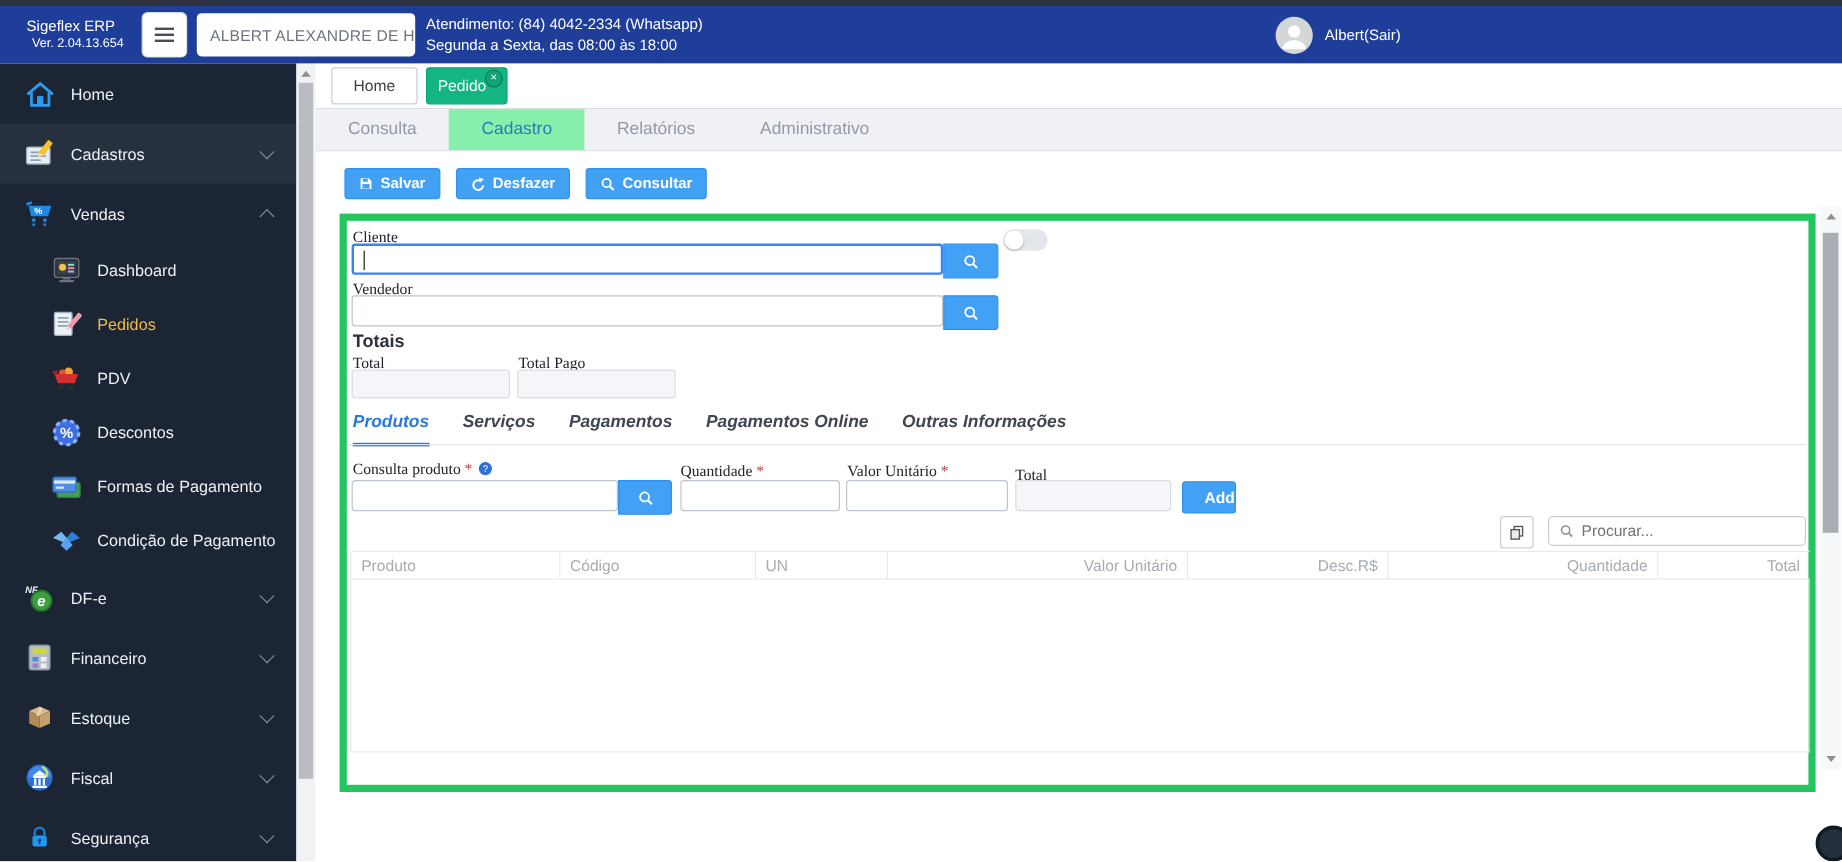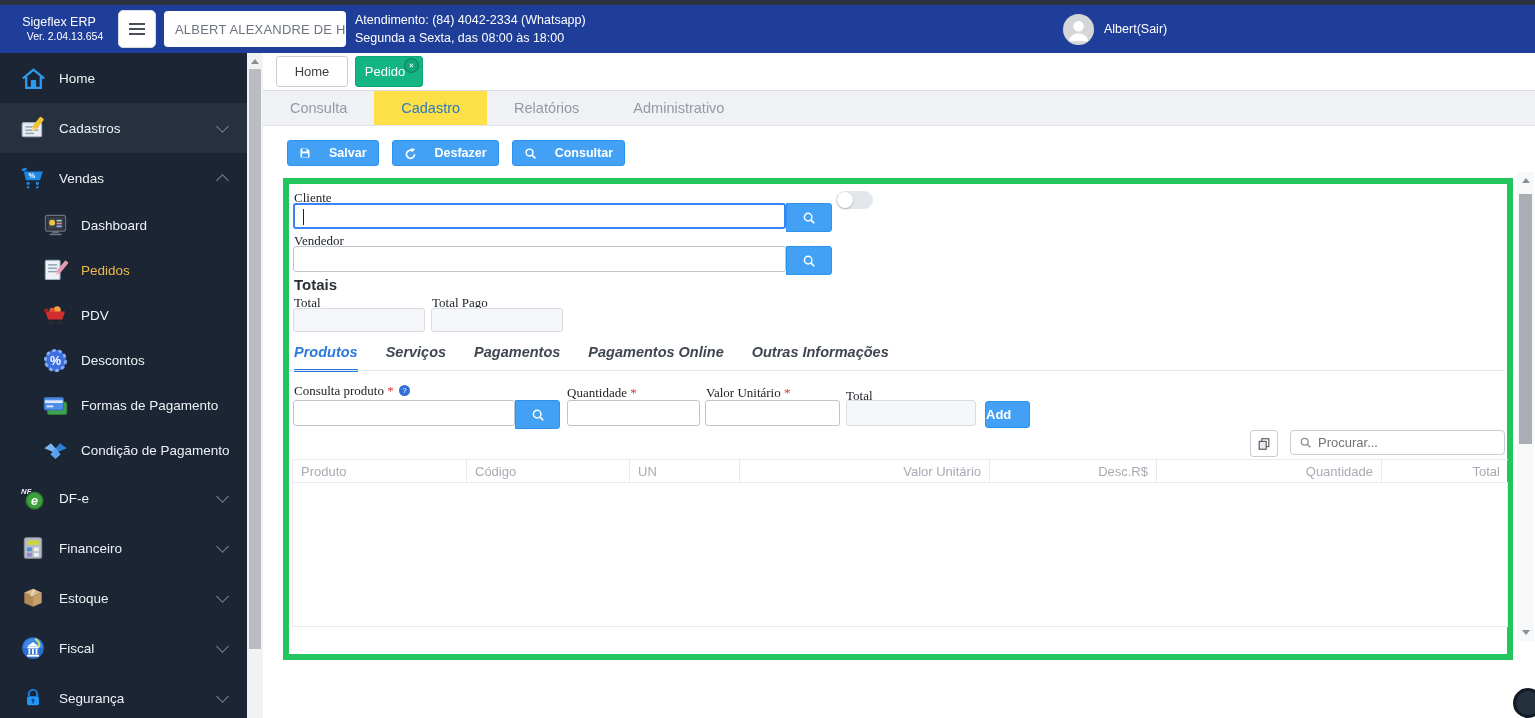--- a/index.html
+++ b/index.html
@@ -47,23 +47,23 @@
   
   .content{position:absolute;left:263px;top:53px;width:1272px;height:665px;background:#fff;}
   .wintabs{height:38px;border-bottom:1px solid #d9dde1;display:flex;align-items:center;padding-left:13px;box-sizing:border-box;}
   .wtab{height:29px;border-radius:3px;display:flex;align-items:center;justify-content:center;font-size:13px;cursor:pointer;}
   .wtab.plain{width:70px;background:#fff;border:1px solid #c9cdd2;color:#3a3f45;}
   .wtab.green{position:relative;width:66px;margin-left:7px;background:#13b583;color:#fff;border:1px solid #0fa476;}
   .close-badge{position:absolute;top:1px;right:3px;width:13px;height:13px;border-radius:50%;
                background:#10a477;border:1.5px solid #0a7c59;color:#fff;font-size:7px;line-height:13px;text-align:center;cursor:pointer;}
   .modtabs{height:34px;background:#eff1f5;border-bottom:1px solid #e2e5e9;display:flex;}
   .mtab{height:34px;display:flex;align-items:center;padding:0 27px;font-size:14.5px;color:#929aa5;cursor:pointer;}
-  .mtab.active{background:#fde047;color:#2e78c2;}
+  .mtab.active{background:#86efac;color:#2e78c2;}
   .actions{margin:14px 0 0 24px;display:flex;}
-  .btn{display:inline-flex;align-items:center;gap:18px;height:26px;padding:0 11px;margin-right:13px;
+  .btn{display:inline-flex;align-items:center;gap:6px;height:26px;padding:0 11px;margin-right:13px;
        background:#42a1f5;border:1px solid #2d93ef;border-radius:3px;color:#fff;font-size:12.5px;font-weight:bold;cursor:pointer;}
 
   
   .panel{position:absolute;left:20px;top:125px;width:1218px;height:470px;border:6px solid #22c55e;background:#fff;}
   .slabel{position:absolute;font-family:"Liberation Serif",serif;font-size:13px;color:#20242a;white-space:nowrap;}
   .req{color:#d23b3b;}
   .help-dot{display:inline-block;width:11px;height:11px;border-radius:50%;background:#2f6fd6;color:#fff;
             font-size:8px;line-height:11px;text-align:center;font-family:"Liberation Sans",sans-serif;vertical-align:2px;margin-left:2px;}
   .inp{position:absolute;height:26px;border:1px solid #bfc5cc;border-radius:3px;background:#fff;box-sizing:border-box;}
   .inp.focus{border:2px solid #3b82f6;}
@@ -72,21 +72,21 @@
   .sbtn{position:absolute;width:44px;height:27px;background:#42a1f5;border:1px solid #2d93ef;border-radius:0 3px 3px 0;
         display:flex;align-items:center;justify-content:center;cursor:pointer;}
   .toggle{position:absolute;width:37px;height:18px;border-radius:9px;background:#e3e6eb;cursor:pointer;}
   .toggle .knob{position:absolute;left:1px;top:1px;width:16px;height:16px;border-radius:50%;background:#fff;box-shadow:0 1px 2px rgba(0,0,0,.25);}
   .heading{position:absolute;font-size:15px;font-weight:bold;color:#2b3138;text-align:right;}
   .dtabs{position:absolute;left:5px;top:160px;display:flex;}
   .dtab{margin-right:28px;font-size:14.5px;color:#3f4651;font-weight:bold;padding-bottom:9px;cursor:pointer;font-style:italic;}
   .dtab.active{color:#2a7ade;border-bottom:3px solid #2a7ade;}
   .tabline{position:absolute;left:0;top:186px;width:1216px;height:1px;background:#e3e6ea;}
   .addbtn{position:absolute;width:43px;height:25px;background:#42a1f5;border:1px solid #2d93ef;border-radius:3px;
-          color:#fff;font-size:13px;font-weight:bold;display:flex;align-items:center;justify-content:flex-start;cursor:pointer;}
+          color:#fff;font-size:13px;font-weight:bold;display:flex;align-items:center;justify-content:flex-end;cursor:pointer;}
   .copybtn{position:absolute;width:26px;height:25px;border:1px solid #c9cdd2;border-radius:3px;background:#fff;
            display:flex;align-items:center;justify-content:center;cursor:pointer;}
   .searchbox{position:absolute;height:25px;border:1px solid #c9cdd2;border-radius:4px;background:#fff;
              display:flex;align-items:center;padding-left:8px;box-sizing:border-box;}
   .searchbox .ph{margin-left:6px;font-size:13px;color:#737373;}
   .thead{position:absolute;left:3px;top:275px;width:1216px;height:24px;display:flex;
          border-top:1px solid #e8eaec;border-bottom:1px solid #e8eaec;box-sizing:border-box;}
   .th{height:100%;display:flex;align-items:center;font-size:13px;color:#a6acb3;box-sizing:border-box;
       border-right:1px solid #e8eaec;padding:0 8px;}
   .th:first-child{border-left:1px solid #e8eaec;}

